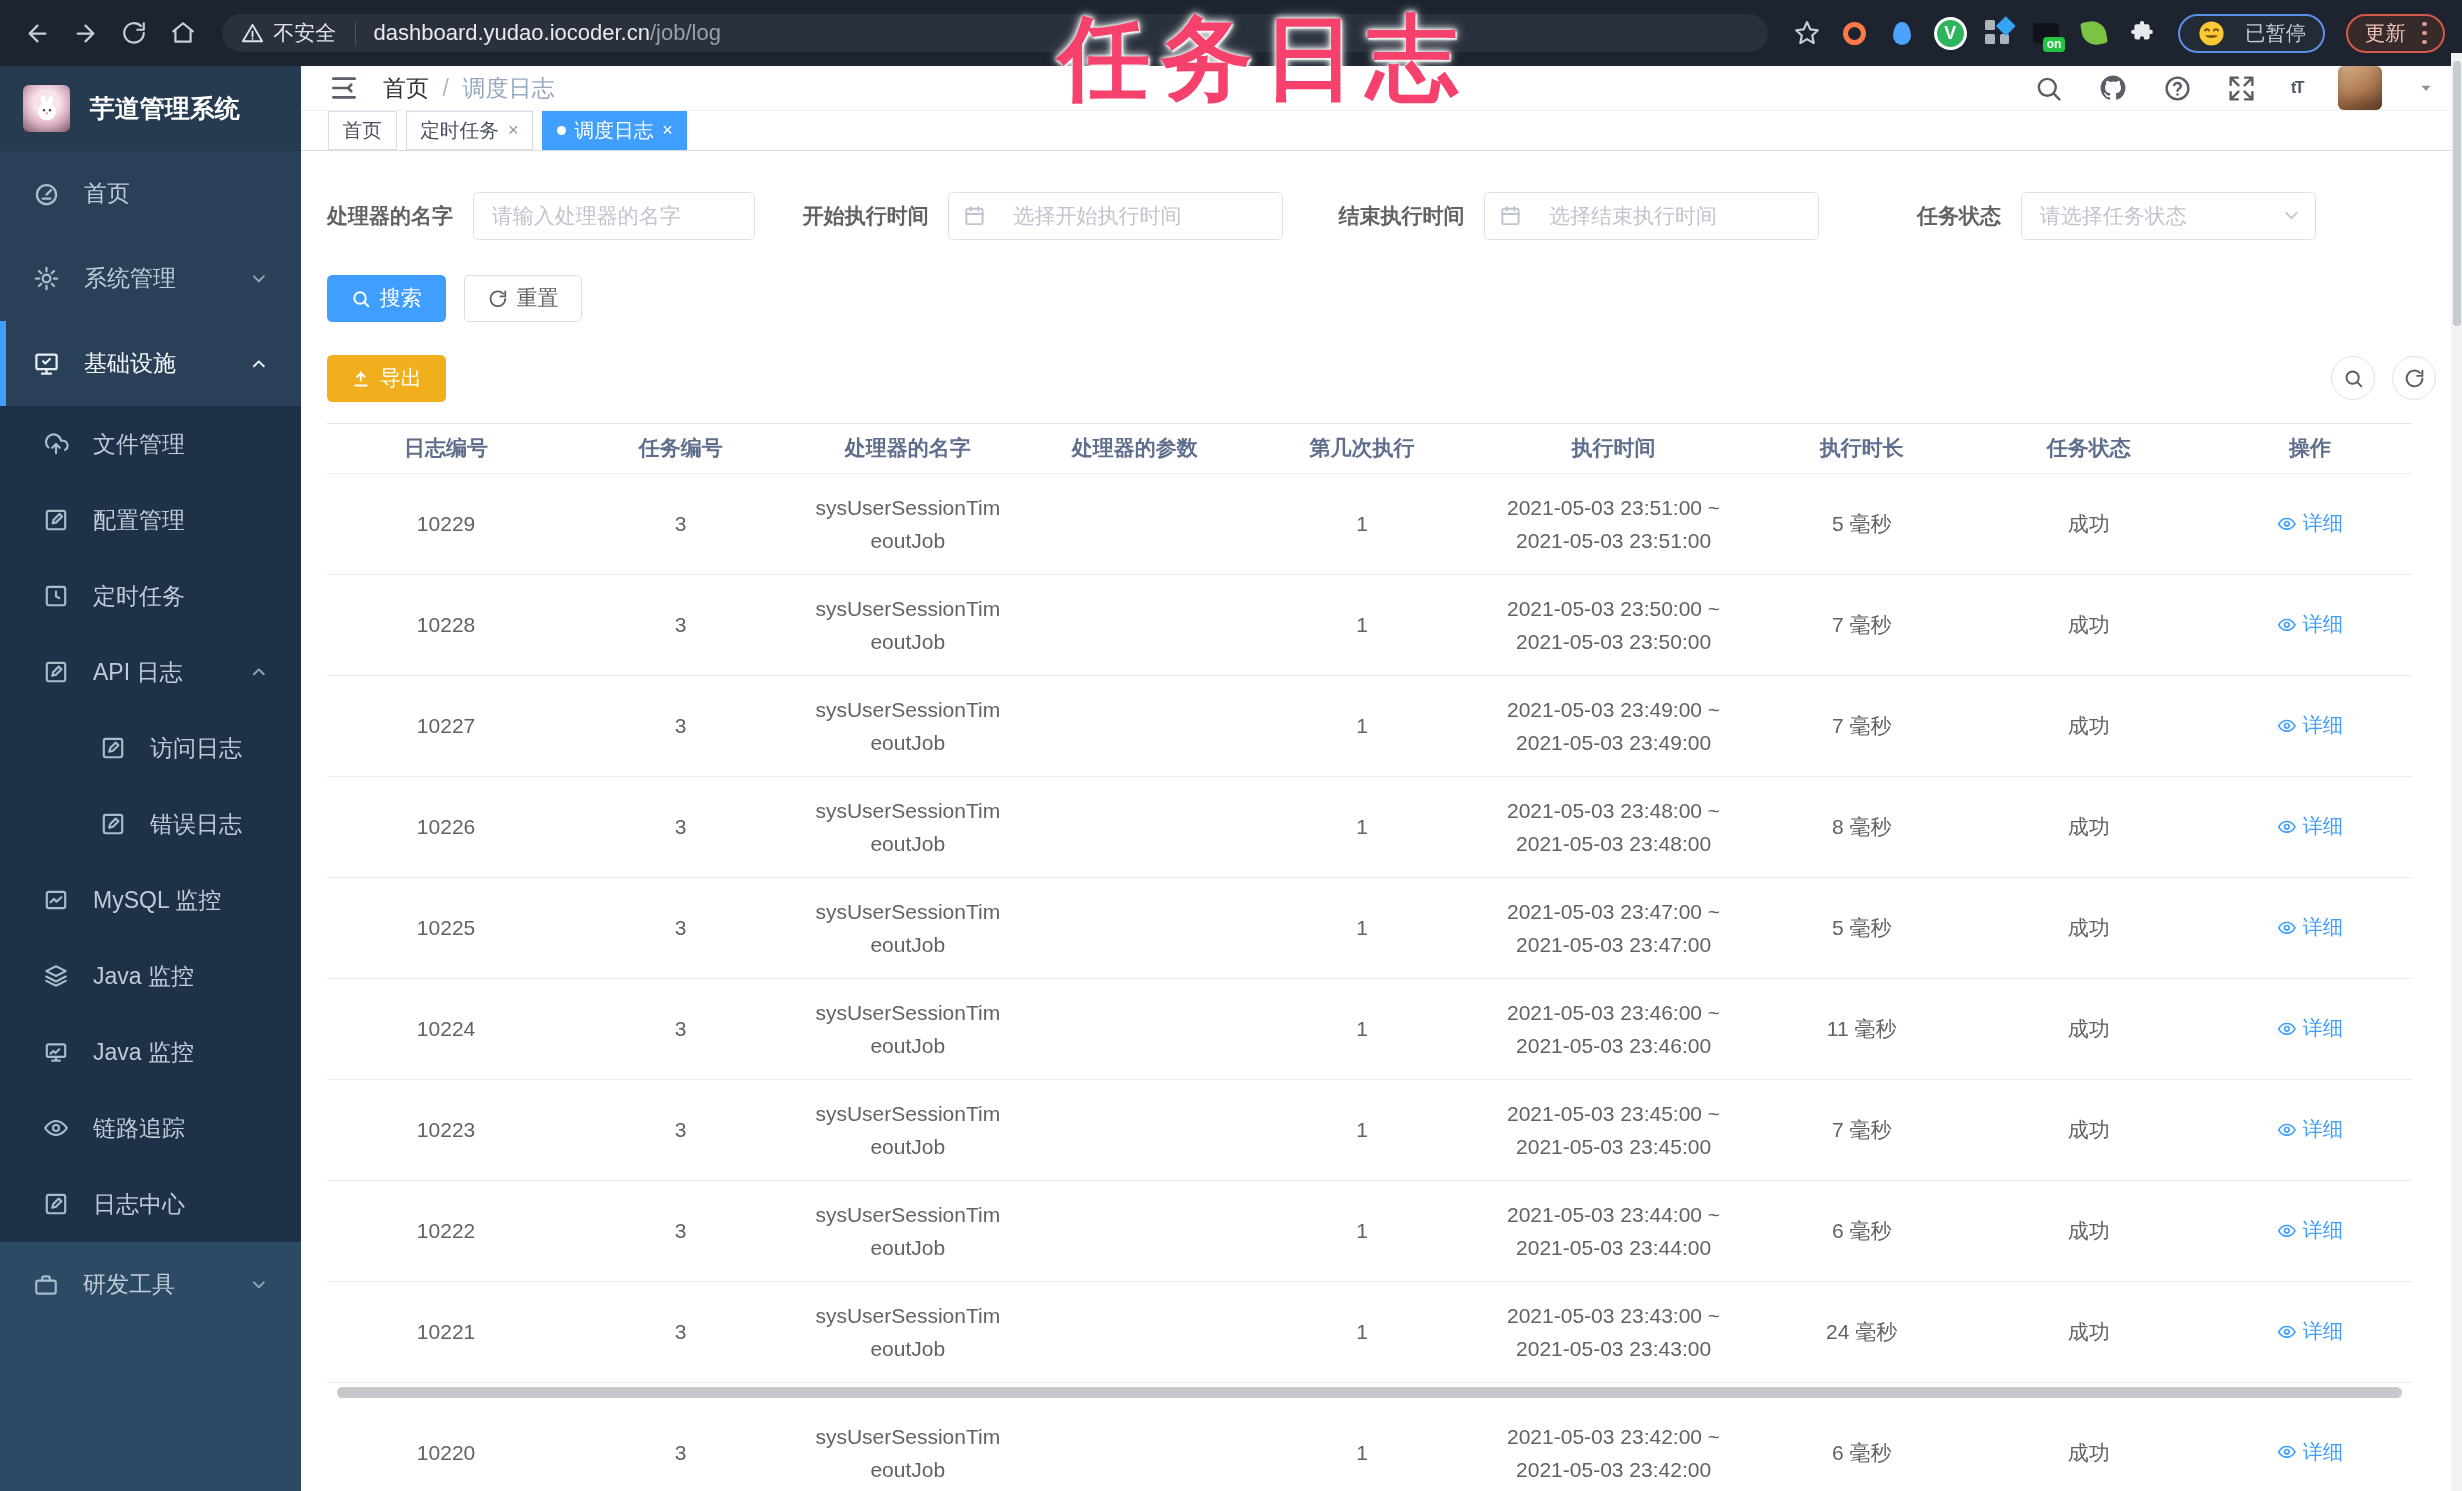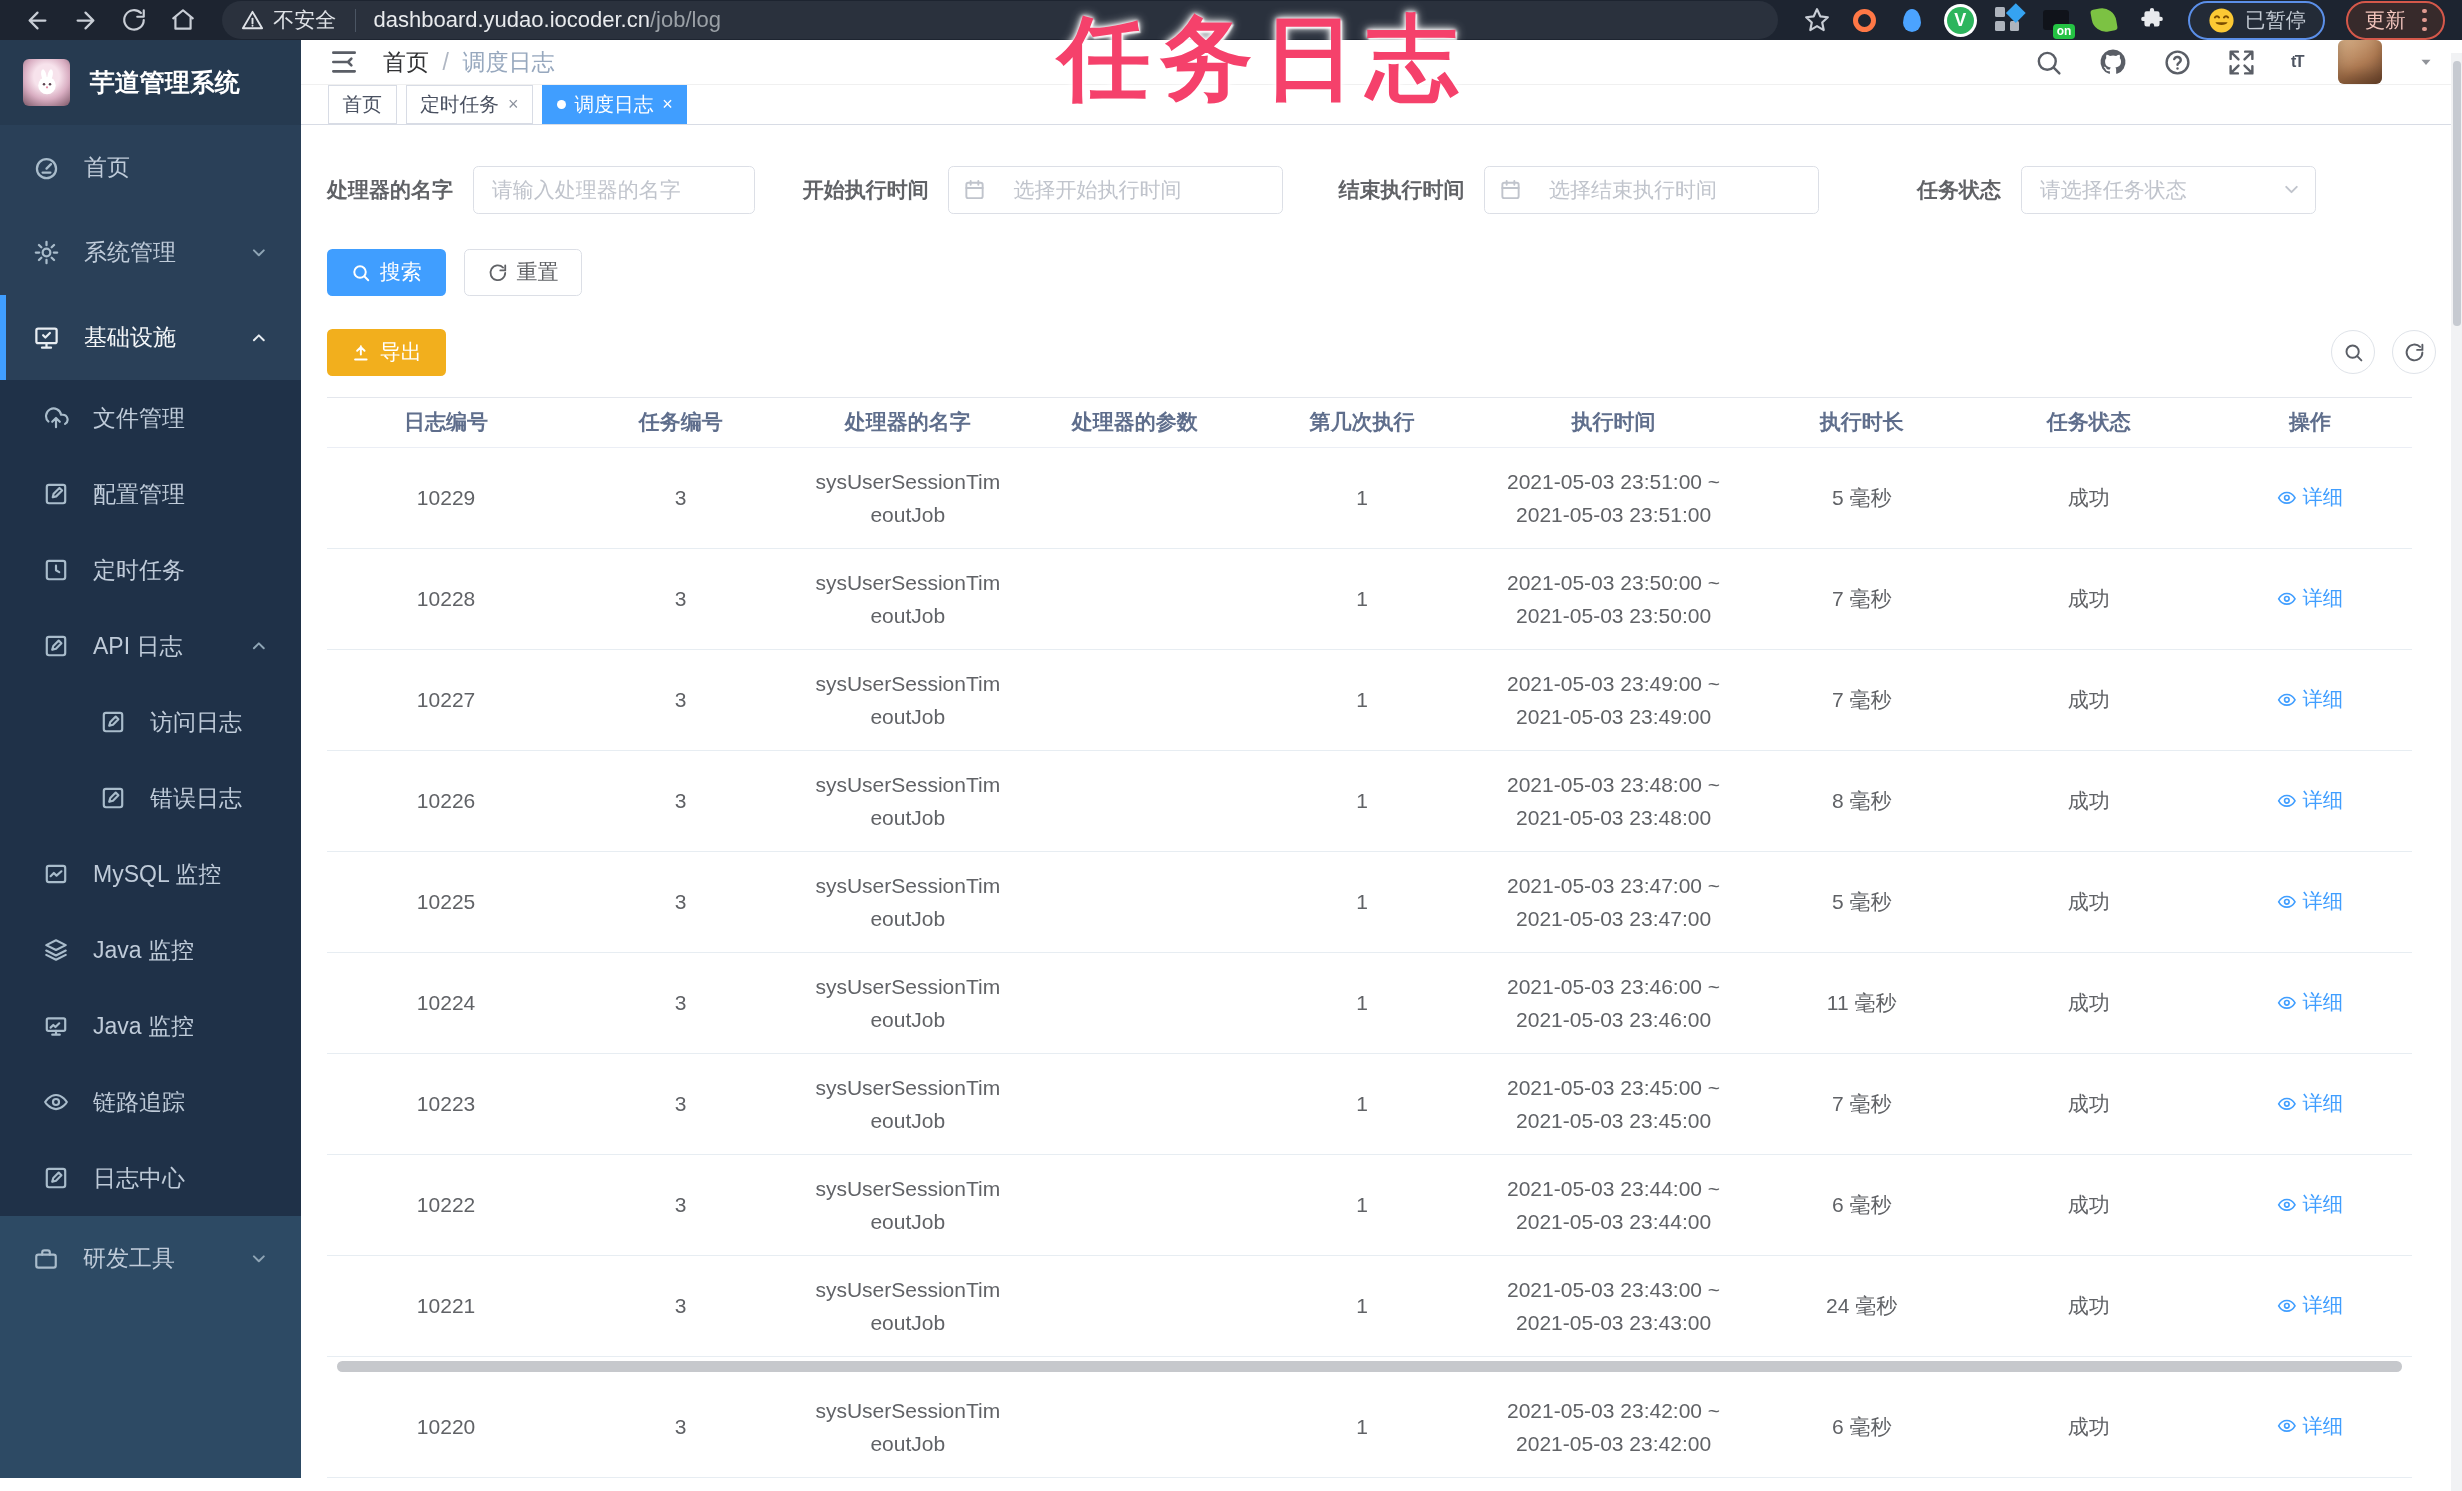--- a/index.html
+++ b/index.html
@@ -1,40 +1,40 @@
 <!DOCTYPE html>
 <html style="font-size:12px"><head>
 <meta charset="utf-8">
 <style>
   *{box-sizing:border-box;margin:0;padding:0}
   body{margin:0;background:#000;font-family:"Liberation Sans","DejaVu Sans",sans-serif}
   #screen{position:relative;width:2462px;height:1491px;background:#fff;overflow:hidden}
 
   
-  .chrome{height:40px;background:#1d2430;display:flex;align-items:center;padding:0 16.7px;gap:7.6px}
+  .chrome{height:66px;background:#1d2430;display:flex;align-items:center;padding:0 16.7px;gap:7.6px}
   .chrome .navbtn{width:41px;height:41px;display:flex;align-items:center;justify-content:center;color:#c9ced6;border-radius:50%}
   .chrome svg{display:block}
   .omnibox{flex:1;height:38px;margin:0 10.6px;background:#2a313d;border-radius:19px;display:flex;align-items:center;padding:0 19.7px;gap:10.6px;min-width:0}
   .omni-sec{display:flex;align-items:center;gap:9px;color:#dfe2e7;font-size:21px;white-space:nowrap}
   .omni-sep{width:0.8px;height:23px;background:#4b5563;margin:0 7.6px}
   .url{font-size:22px;color:#e8eaed;white-space:nowrap;overflow:hidden}
   .url .path{color:#9aa0a6}
   .ext-cluster{display:flex;align-items:center;gap:18px;margin-left:4.5px}
   .ext{width:30px;height:30px;display:flex;align-items:center;justify-content:center;position:relative}
   .ext-ring{width:23px;height:23px;border:5.3px solid #ff7846;border-radius:50%}
   .ext-drop{width:18px;height:23px;background:#4ba3ff;border-radius:50% 50% 50% 50%/60% 60% 40% 40%}
   .ext-v{width:27px;height:27px;background:#2db55d;border-radius:50%;color:#fff;font-size:18px;font-weight:bold;display:flex;align-items:center;justify-content:center;box-shadow:0 0 0 3px #fff}
   .ext-grid{position:relative;width:26px;height:26px}
   .ext-grid i{position:absolute;width:9.8px;height:9.8px;background:#aeb4bd;border-radius:1.5px}
   .ext-grid i:nth-child(1){left:0;top:0}.ext-grid i:nth-child(2){left:0;top:14.4px}.ext-grid i:nth-child(3){left:14.4px;top:14.4px}
   .ext-grid b{position:absolute;right:-1.5px;top:-1.5px;width:13.6px;height:13.6px;background:#35a3f1;transform:rotate(45deg)}
   .ext-on{width:26px;height:19.7px;background:#10131a;border-radius:3px;position:relative}
   .ext-on span{position:absolute;right:-6px;bottom:-9px;background:#24c343;color:#fff;font-size:12px;font-weight:bold;padding:1.5px 3.8px;border-radius:3.8px;line-height:1}
   .ext-leaf{width:24px;height:24px;background:#7cc243;border-radius:3px 60% 3px 60%;transform:rotate(-10deg)}
-  .pill{height:39px;border-radius:19.7px;display:flex;align-items:center;gap:9px;padding:0 16.7px;font-size:20.4px;margin-left:13.6px}
+  .pill{height:39px;border-radius:19.7px;display:flex;align-items:center;gap:19px;padding:0 16.7px;font-size:20.4px;margin-left:13.6px}
   .pill.paused{border:2.3px solid #5b8fe8;color:#c3cad3;background:#232b37}
   .pill.update{border:2.3px solid #d5584a;color:#f0c3bc;background:#372a2b;gap:13.6px}
   .kebab{display:flex;flex-direction:column;gap:4.5px;margin-left:3px}
   .kebab i{width:4.5px;height:4.5px;border-radius:50%;background:#e09a90}
 
   
   .app{display:flex;height:1438px}
   .sidebar{width:301px;background:#2a4058;color:#bfcbd9;display:flex;flex-direction:column;flex-shrink:0}
   .logo-row{height:85px;display:flex;align-items:center;gap:19.7px;padding:12px 23px;background:#263a50}
   .logo-img{width:47px;height:47px;border-radius:6px;background:radial-gradient(circle at 50% 38%,#f7e3ec 0 34%,#d9aec2 60%,#7a5666 100%);display:flex;align-items:center;justify-content:center;flex-shrink:0}

